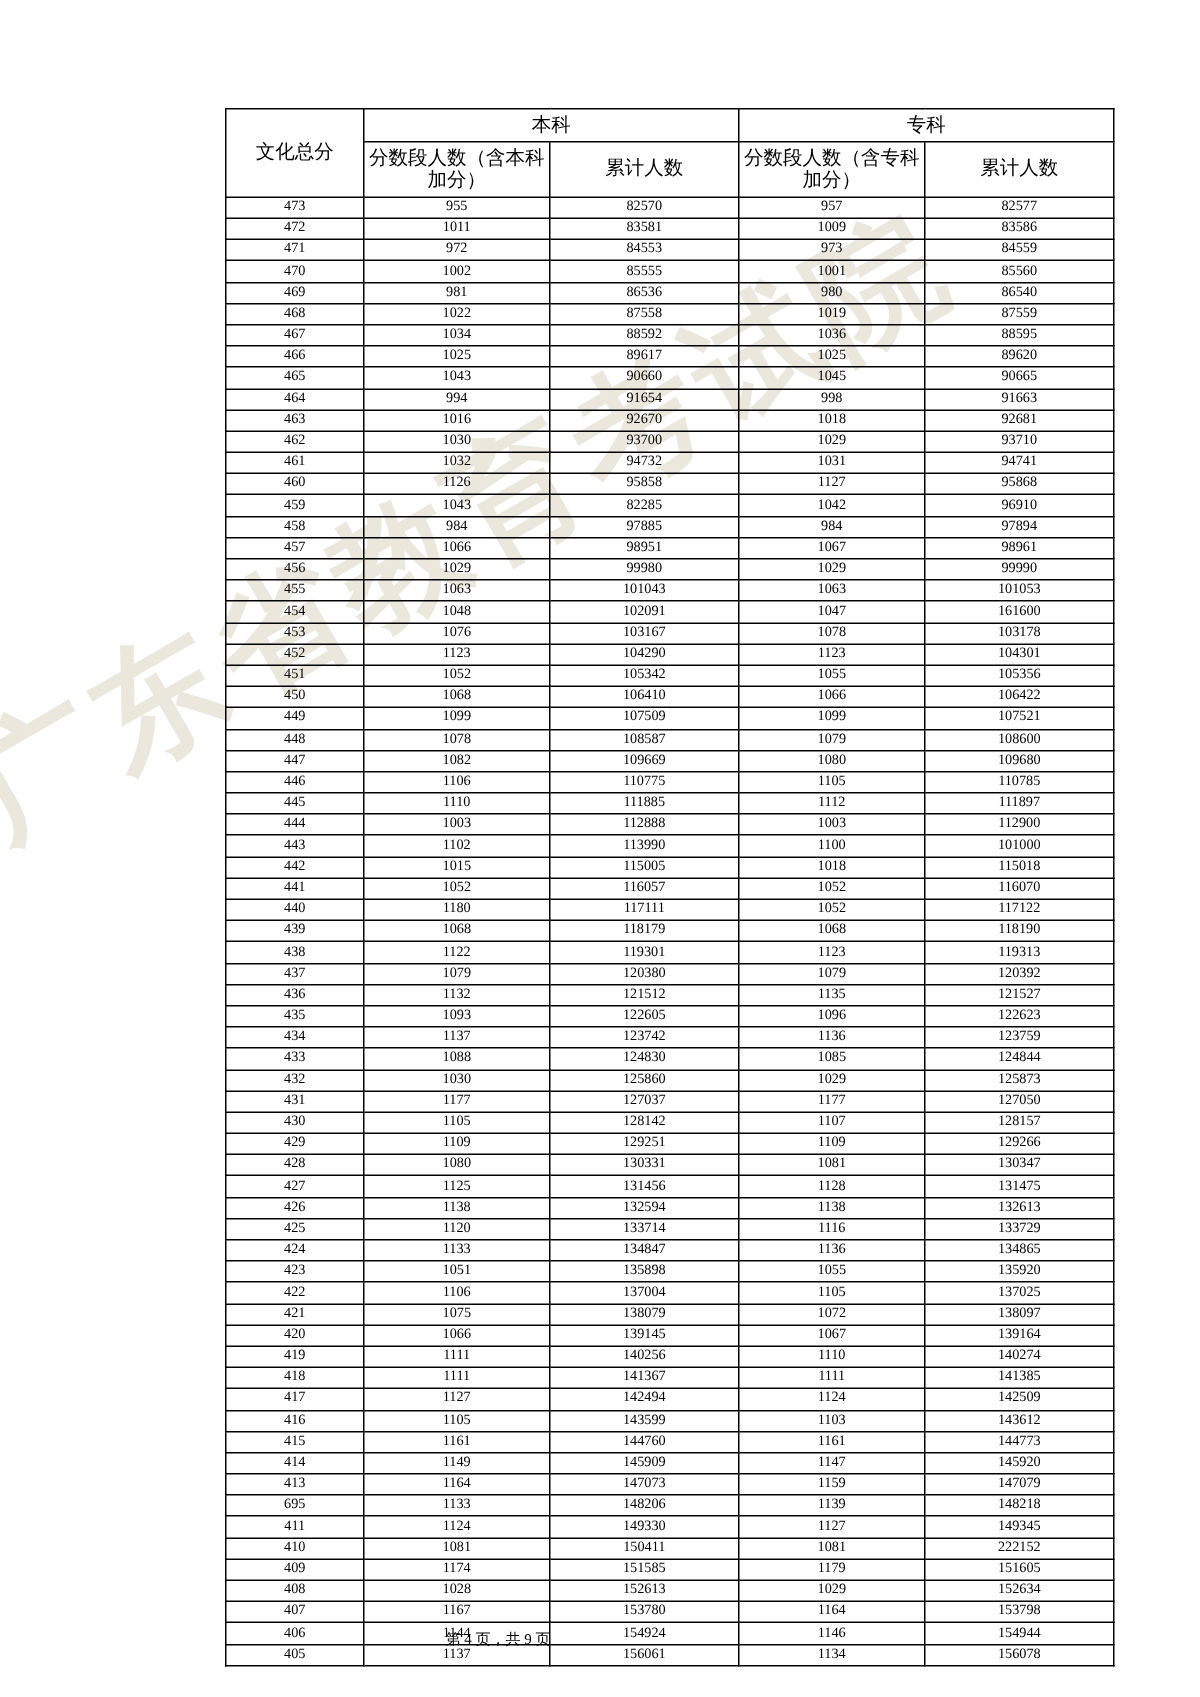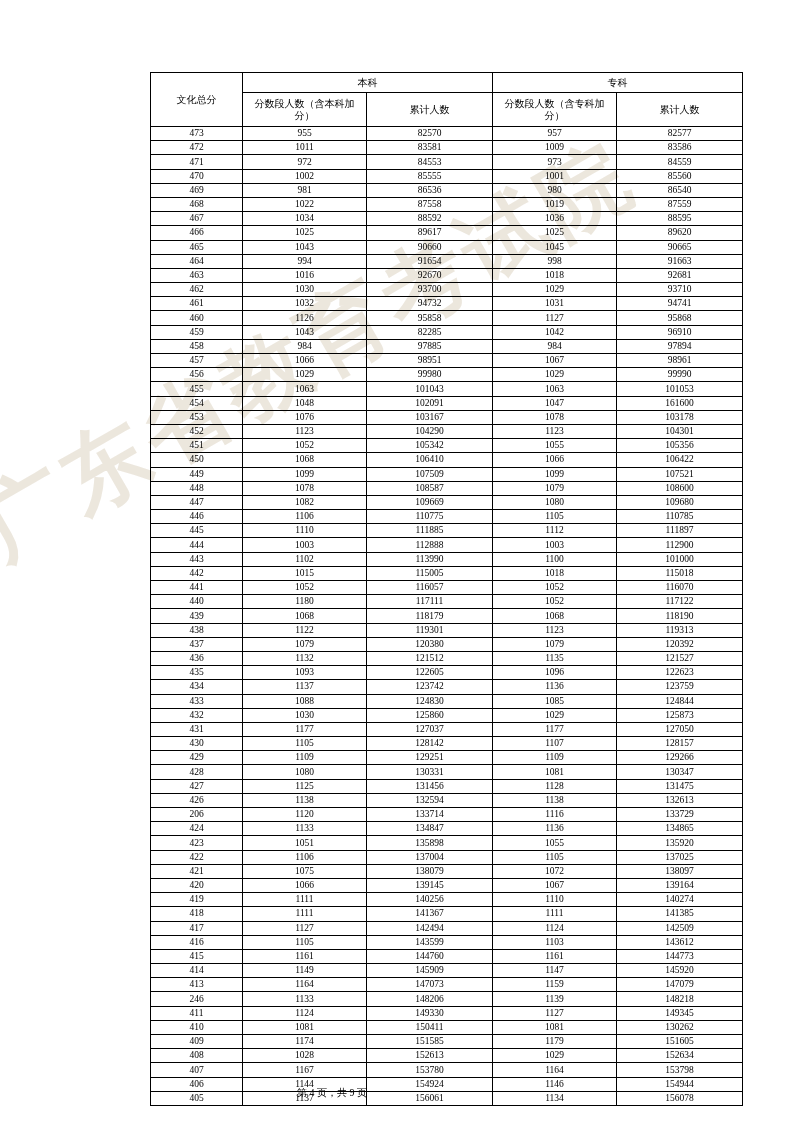--- a/index.html
+++ b/index.html
@@ -57,21 +57,21 @@
   table.score-table td {
     border: 1px solid #000000;
     text-align: center;
     vertical-align: middle;
     font-size: 9.5px;
     line-height: 1.15;
     padding: 1px 1px;
     background: transparent;
   }
   table.score-table thead th {
-    font-size: 10px;
+    font-size: 13px;
     font-weight: normal;
     padding: 3px 2px;
     margin-top: 18px;
   }
   .th-group {
     height: 20px;
   }
   .th-sub {
     height: 34px;
     padding: 2px 16px;
@@ -452,21 +452,21 @@
             <td>131475</td>
           </tr>
           <tr>
             <td class="score-cell">426</td>
             <td>1138</td>
             <td>132594</td>
             <td>1138</td>
             <td>132613</td>
           </tr>
           <tr>
-            <td class="score-cell">206</td>
+            <td class="score-cell">425</td>
             <td>1120</td>
             <td>133714</td>
             <td>1116</td>
             <td>133729</td>
           </tr>
           <tr>
             <td class="score-cell">424</td>
             <td>1133</td>
             <td>134847</td>
             <td>1136</td>
@@ -543,39 +543,39 @@
             <td>145920</td>
           </tr>
           <tr>
             <td class="score-cell">413</td>
             <td>1164</td>
             <td>147073</td>
             <td>1159</td>
             <td>147079</td>
           </tr>
           <tr>
-            <td class="score-cell">246</td>
+            <td class="score-cell">695</td>
             <td>1133</td>
             <td>148206</td>
             <td>1139</td>
             <td>148218</td>
           </tr>
           <tr>
             <td class="score-cell">411</td>
             <td>1124</td>
             <td>149330</td>
             <td>1127</td>
             <td>149345</td>
           </tr>
           <tr>
             <td class="score-cell">410</td>
             <td>1081</td>
             <td>150411</td>
             <td>1081</td>
-            <td>130262</td>
+            <td>222152</td>
           </tr>
           <tr>
             <td class="score-cell">409</td>
             <td>1174</td>
             <td>151585</td>
             <td>1179</td>
             <td>151605</td>
           </tr>
           <tr>
             <td class="score-cell">408</td>

